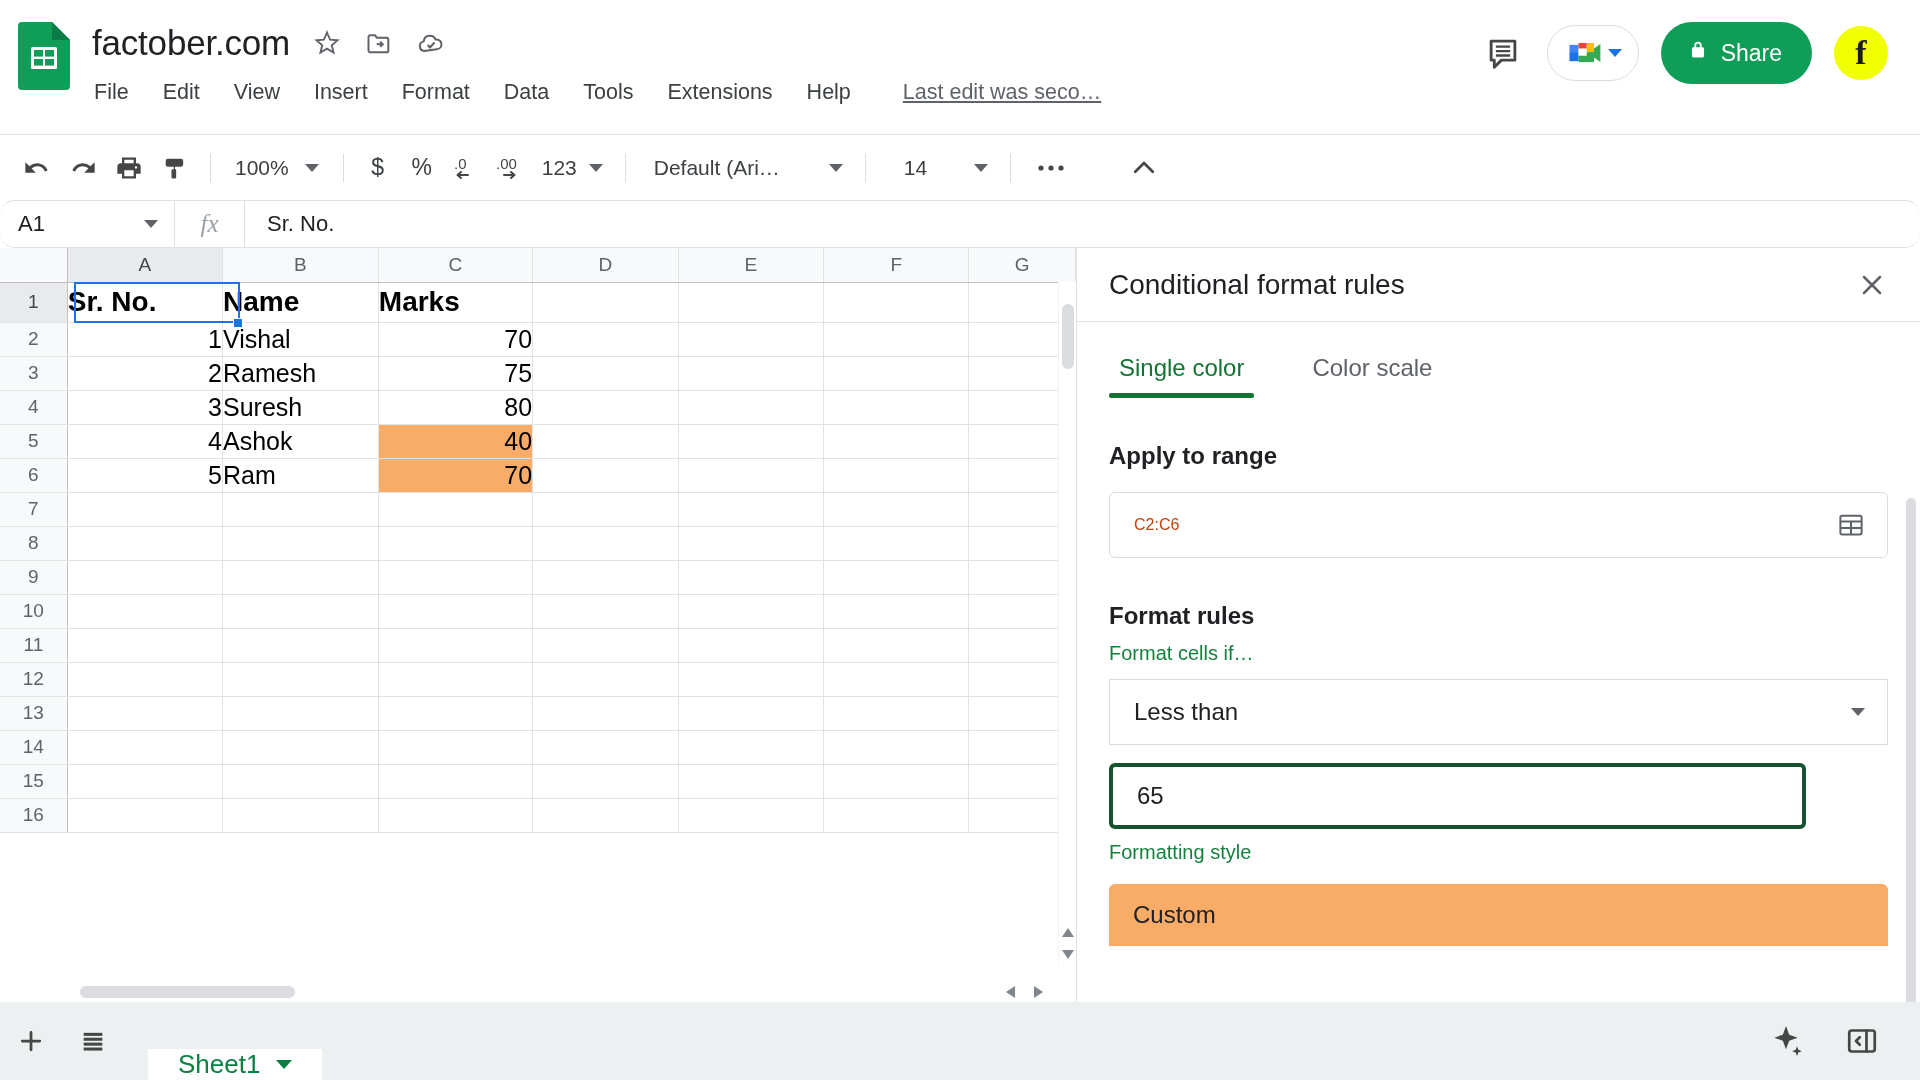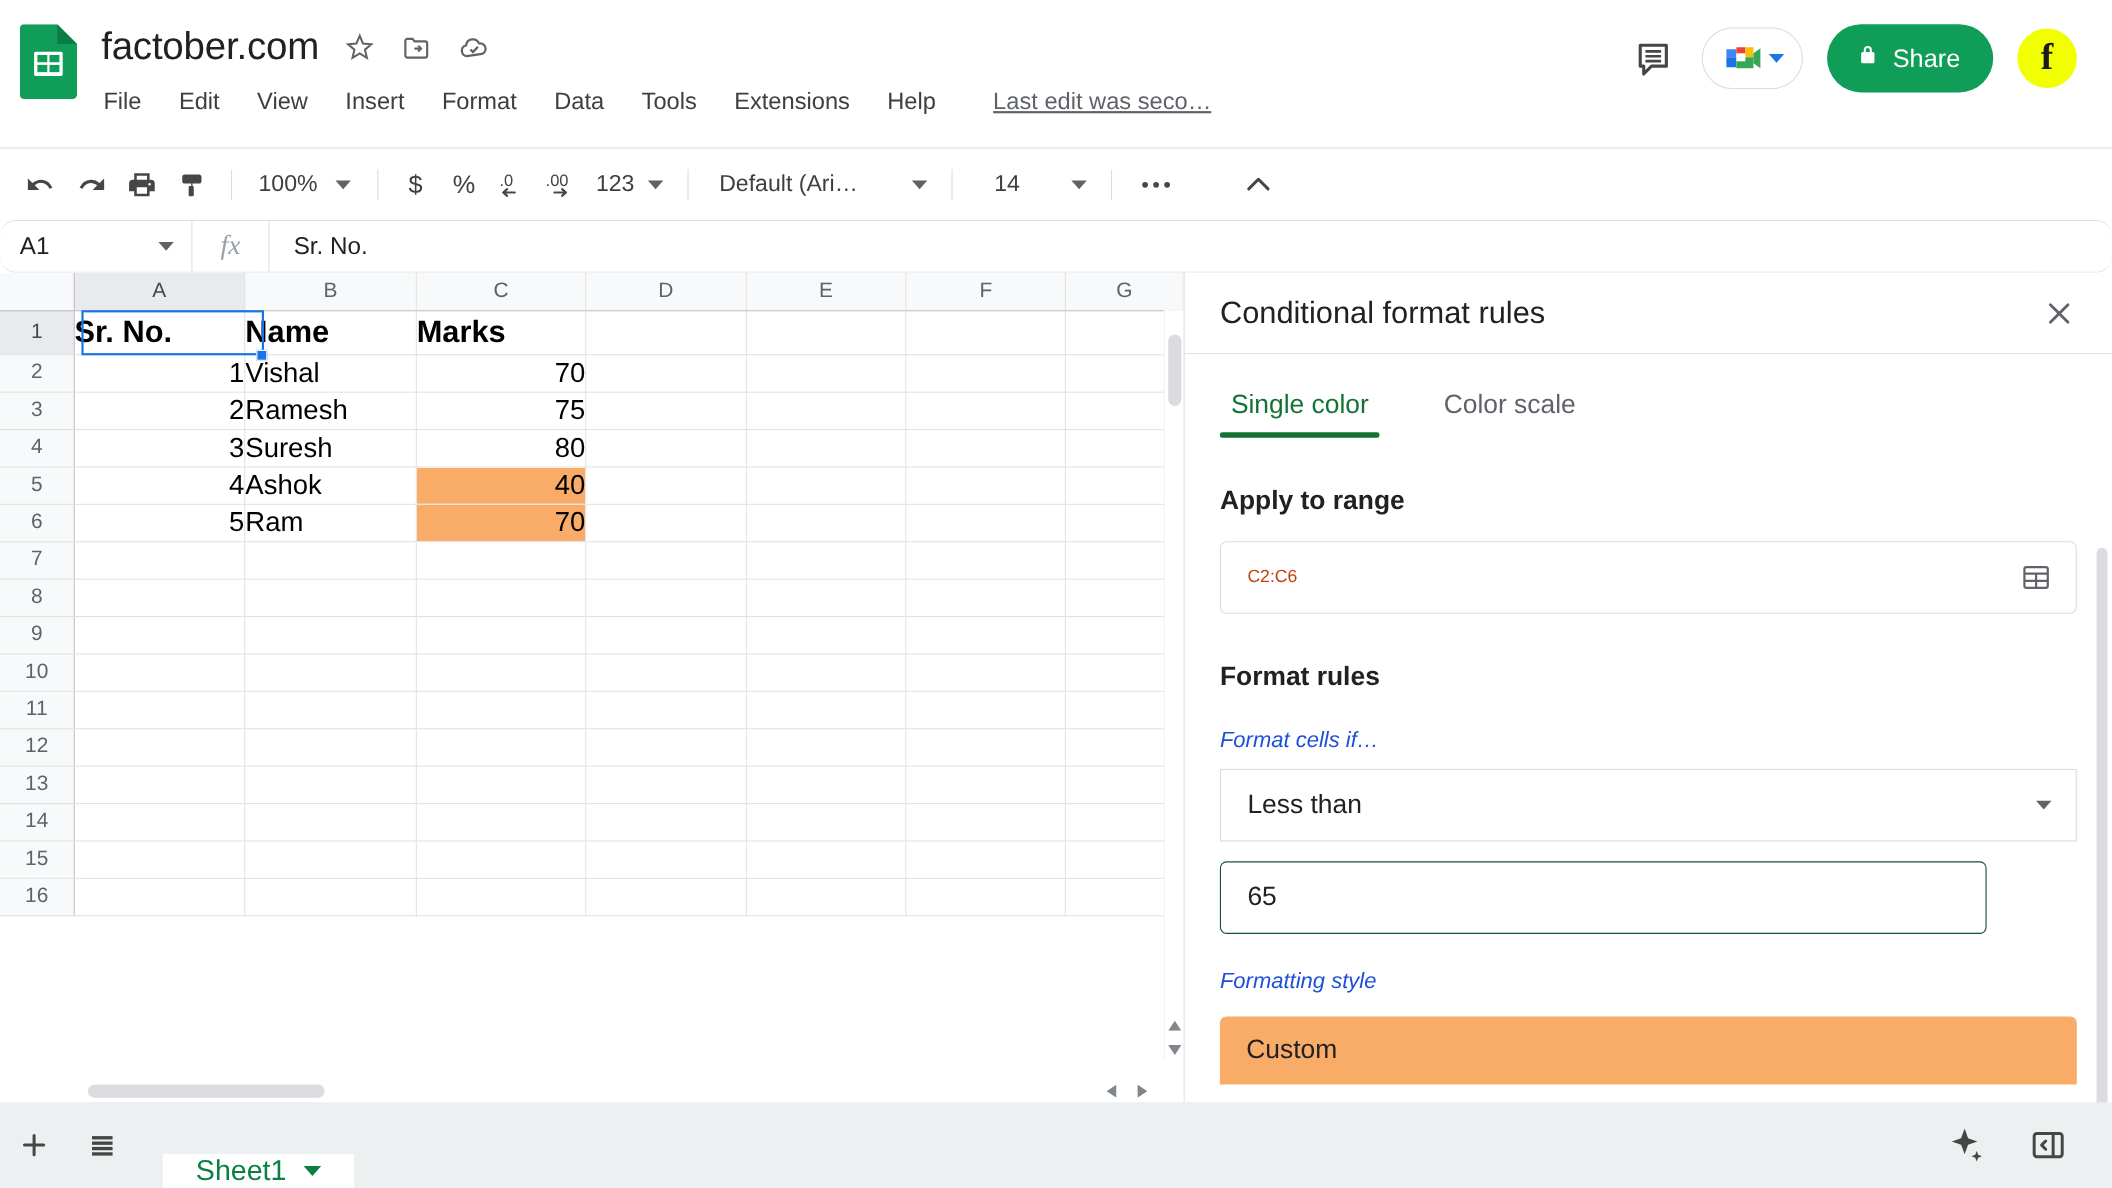--- a/index.html
+++ b/index.html
@@ -94,25 +94,25 @@
   .panel-body { flex:1 1 auto; overflow:hidden; padding:0 32px; position:relative; }
   .tabs { display:flex; gap:48px; padding-top:26px; }
   .tab { font-size:24px; padding:6px 10px 16px 10px; color:#5f6368; cursor:pointer; position:relative; }
   .tab.active { color:#137333; font-weight:500; }
   .tab.active::after { content:""; position:absolute; left:0; right:0; bottom:0; height:5px; background:#137333; border-radius:2px; }
   .sect-title { font-size:24px; font-weight:700; color:#202124; margin-top:44px; }
   .field { margin-top:22px; height:66px; border:1px solid #dadce0; border-radius:6px; display:flex; align-items:center;
            padding:0 16px 0 24px; justify-content:space-between; cursor:text; }
   .field .val { font-size:16px; color:#c2410c; }
   .field-icon { width:40px; height:40px; display:flex; align-items:center; justify-content:center; color:#5f6368; cursor:pointer; }
-  .sub-label { font-size:20px; color:#1d4ed8; margin-top:32px;font-style:italic; }
+  .sub-label { font-size:20px; color:#15803d; margin-top:12px; }
   .select { margin-top:14px; height:66px; border:1px solid #dadce0; border-radius:0; display:flex; align-items:center;
             justify-content:space-between; padding:0 22px 0 24px; cursor:pointer; }
   .select .val { font-size:24px; color:#202124; }
-  .input { margin-top:18px; height:66px; width:calc(100% - 82px); border:1px solid #14532d; border-radius:6px;
+  .input { margin-top:18px; height:66px; width:calc(100% - 82px); border:4px solid #14532d; border-radius:6px;
            display:flex; align-items:center; padding:0 24px; cursor:text; }
   .input .val { font-size:24px; color:#202124; }
   .style-swatch { margin-top:20px; height:62px; background:#f9ab68; border-radius:6px 6px 0 0; display:flex; align-items:center; padding:0 24px; cursor:pointer; }
   .style-swatch .val { font-size:24px; color:#202124; }
   .panel-vscroll { position:absolute; right:4px; top:80px; width:10px; bottom:20px; }
   .panel-vthumb { position:absolute; top:170px; left:0; width:10px; height:550px; background:#dadce0; border-radius:5px; cursor:pointer; }
 
   
   .bottom { height:78px; background:#edf0f1; display:flex; align-items:stretch; flex:0 0 auto; position:relative; }
   .bb-btn { width:62px; display:flex; align-items:center; justify-content:center; color:#444746; cursor:pointer; }

